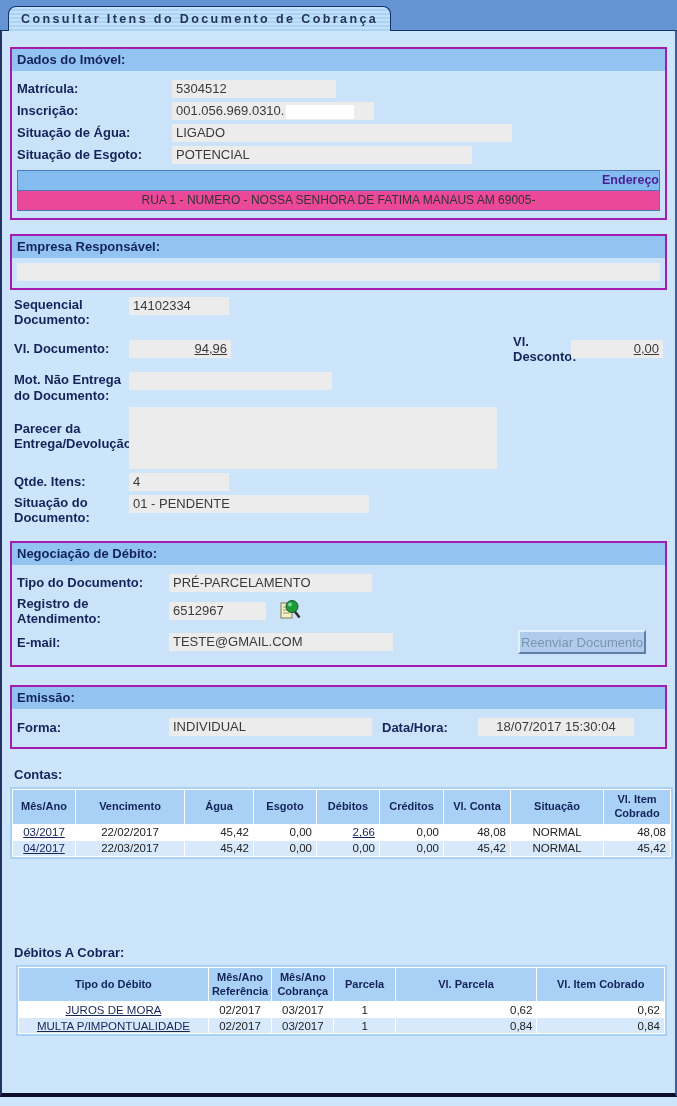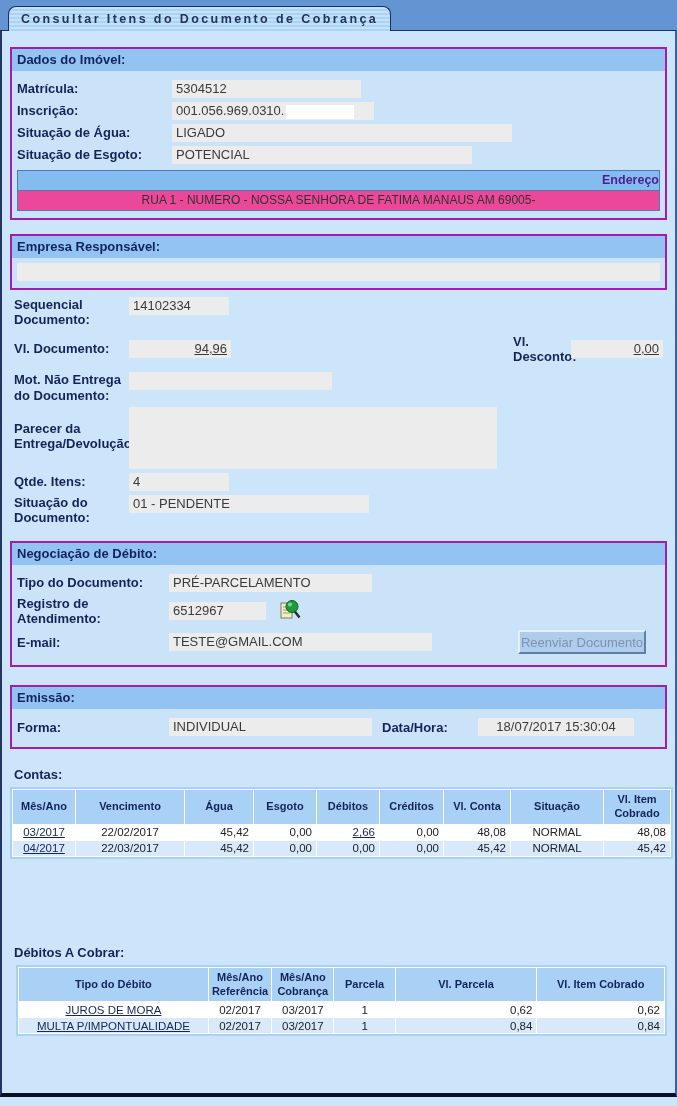--- a/index.html
+++ b/index.html
@@ -101,21 +101,21 @@
   <span>Consultar Itens do Documento de Cobrança</span>
 </div>
 
 <div class="frame">
 
   <div class="box">
     <div class="box-hd">Dados do Imóvel:</div>
     <div class="box-bd">
       <div class="row">
         <span class="lbl lblw">Matrícula:</span>
-        <div class="inp" style="width:189px">5304512</div>
+        <div class="inp" style="width:164px">5304512</div>
       </div>
       <div class="row">
         <span class="lbl lblw">Inscrição:</span>
         <div class="inp" style="width:202px"><span>001.056.969.0310.</span><span class="redact"></span></div>
       </div>
       <div class="row">
         <span class="lbl lblw">Situação de Água:</span>
         <div class="inp" style="width:340px">LIGADO</div>
       </div>
       <div class="row">
@@ -182,21 +182,21 @@
             <line x1="5" y1="11" x2="12" y2="11" stroke="#9a9a7a" stroke-width="1"></line>
             <line x1="5" y1="14" x2="12" y2="14" stroke="#9a9a7a" stroke-width="1"></line>
             <line x1="16.5" y1="12" x2="21.5" y2="18.5" stroke="#2b2b2b" stroke-width="2.4"></line>
             <circle cx="14" cy="7.5" r="6" fill="#1E9C3C" stroke="#0A5E22" stroke-width="1"></circle>
             <circle cx="12" cy="5.5" r="2.1" fill="#7FD99A" opacity="0.9"></circle>
           </svg>
         </span>
       </div>
       <div class="row">
         <span class="lbl lbln">E-mail:</span>
-        <div class="inp" style="width:263px">TESTE@GMAIL.COM</div>
+        <div class="inp" style="width:224px">TESTE@GMAIL.COM</div>
         <div class="btn-reenviar">Reenviar Documento</div>
       </div>
     </div>
   </div>
 
   <div class="box mt18">
     <div class="box-hd">Emissão:</div>
     <div class="box-bd">
       <div class="row">
         <span class="lbl lbln">Forma:</span>

